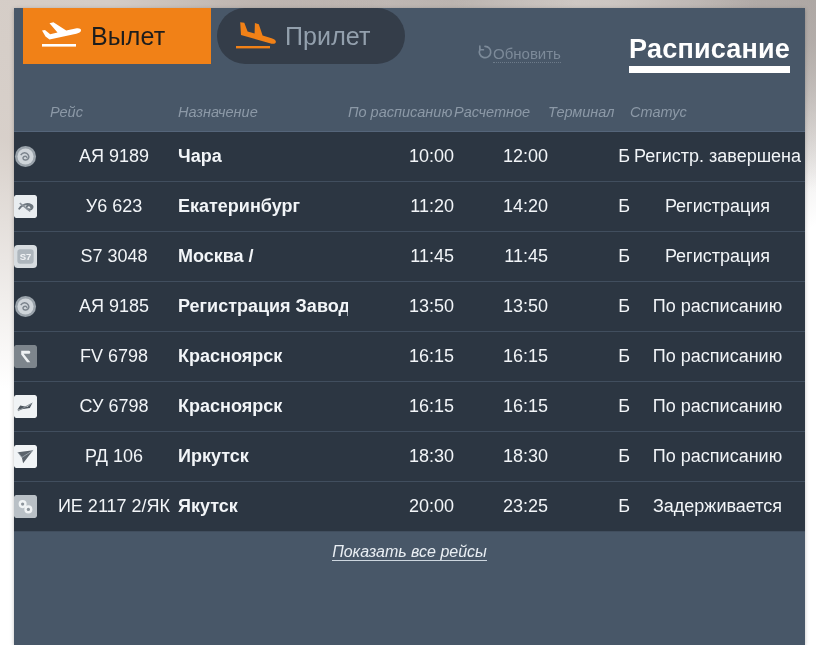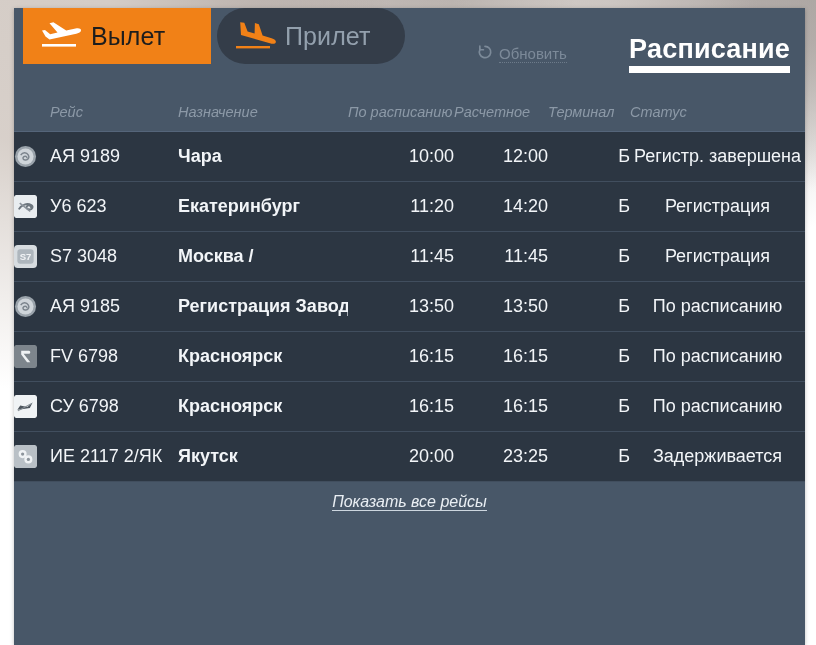--- a/index.html
+++ b/index.html
@@ -85,21 +85,20 @@
   }
   #tab-departure .tab-label { color: #1d1d1d; }
   #tab-arrival   .tab-label { color: #93a0ad; }
 
   #refresh-btn {
     position: absolute;
     left: 463px;
     top: 36px;
     display: flex;
     align-items: center;
-    gap: 6px;
     cursor: pointer;
     user-select: none;
   }
   #refresh-label {
     font-size: 15px;
     color: #7c8a99;
     border-bottom: 1px dotted #6d7b8a;
     line-height: 1.15;
   }
 
@@ -156,21 +155,21 @@
   }
   #flights-table tbody td {
     vertical-align: middle;
     font-size: 18px;
     color: #f2f5f8;
     padding: 0;
     white-space: nowrap;
     overflow: hidden;
   }
   td.c-logo { padding-left: 8px; }
-  td.c-num  { padding-left: 6px; font-size: 18px; }
+  td.c-num  { padding-left: 6px; font-size: 18px; text-align: center; }
   td.c-dest { font-weight: bold; font-size: 18px; }
   td.c-sched, td.c-est, td.c-term { text-align: right; padding-right: 3px; }
   td.c-stat { padding-left: 16px; font-size: 17.5px; text-align: center; }
   td.c-stat.delayed { color: #e9cb52; }
 
   .logo-box {
     width: 23px;
     height: 23px;
     border-radius: 2px;
     display: block;
@@ -339,20 +338,35 @@
           <td class="c-num">СУ 6798</td>
           <td class="c-dest">Красноярск</td>
           <td class="c-sched">16:15</td>
           <td class="c-est">16:15</td>
           <td class="c-term">Б</td>
           <td class="c-stat">По расписанию</td>
         </tr>
         <tr>
           <td class="c-logo">
             <svg class="logo-box" viewBox="0 0 24 24">
+              <rect width="24" height="24" rx="2" fill="#f1f4f6"></rect>
+              <path d="M4 7.5 L20 5.5 L9.5 19 L8.2 13 Z" fill="#5b636b"></path>
+              <path d="M4 7.5 L8.2 13 L20 5.5" fill="none" stroke="#9aa2a9" stroke-width="1"></path>
+            </svg>
+          </td>
+          <td class="c-num">РД 106</td>
+          <td class="c-dest">Иркутск</td>
+          <td class="c-sched">18:30</td>
+          <td class="c-est">18:30</td>
+          <td class="c-term">Б</td>
+          <td class="c-stat">По расписанию</td>
+        </tr>
+        <tr>
+          <td class="c-logo">
+            <svg class="logo-box" viewBox="0 0 24 24">
               <rect width="24" height="24" rx="2" fill="#b9c0c6"></rect>
               <circle cx="9" cy="9.5" r="4.2" fill="#f0f3f5"></circle>
               <circle cx="9" cy="9.5" r="1.7" fill="#8d959c"></circle>
               <circle cx="15" cy="15" r="4.2" fill="#f0f3f5"></circle>
               <circle cx="15" cy="15" r="1.7" fill="#8d959c"></circle>
             </svg>
           </td>
           <td class="c-num">ИЕ 2117 2/ЯК</td>
           <td class="c-dest">Якутск</td>
           <td class="c-sched">20:00</td>

